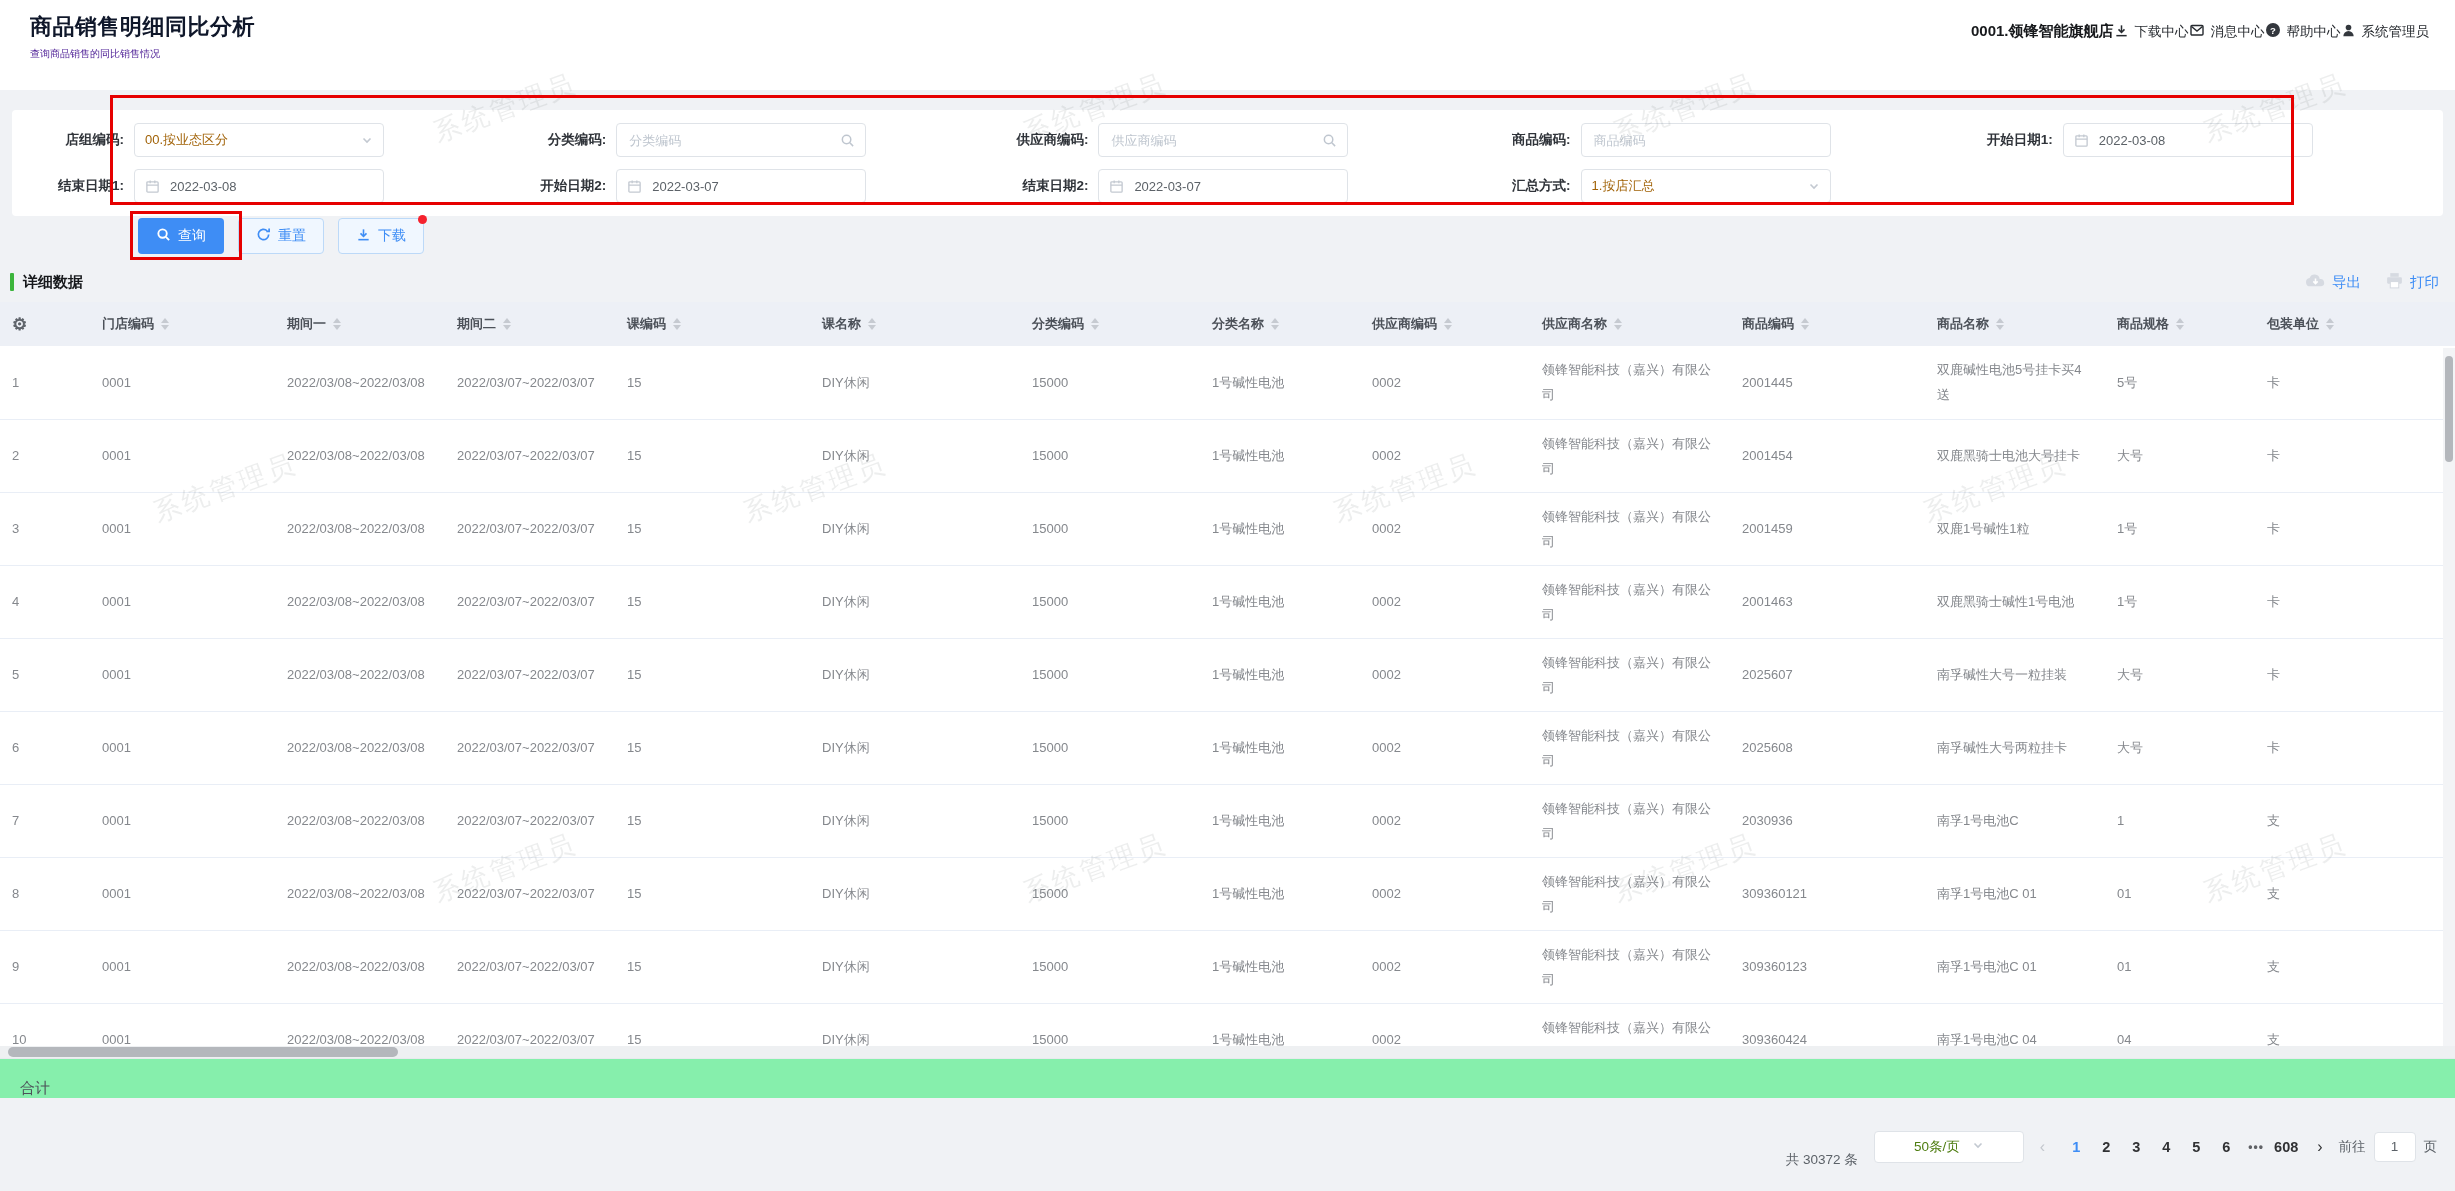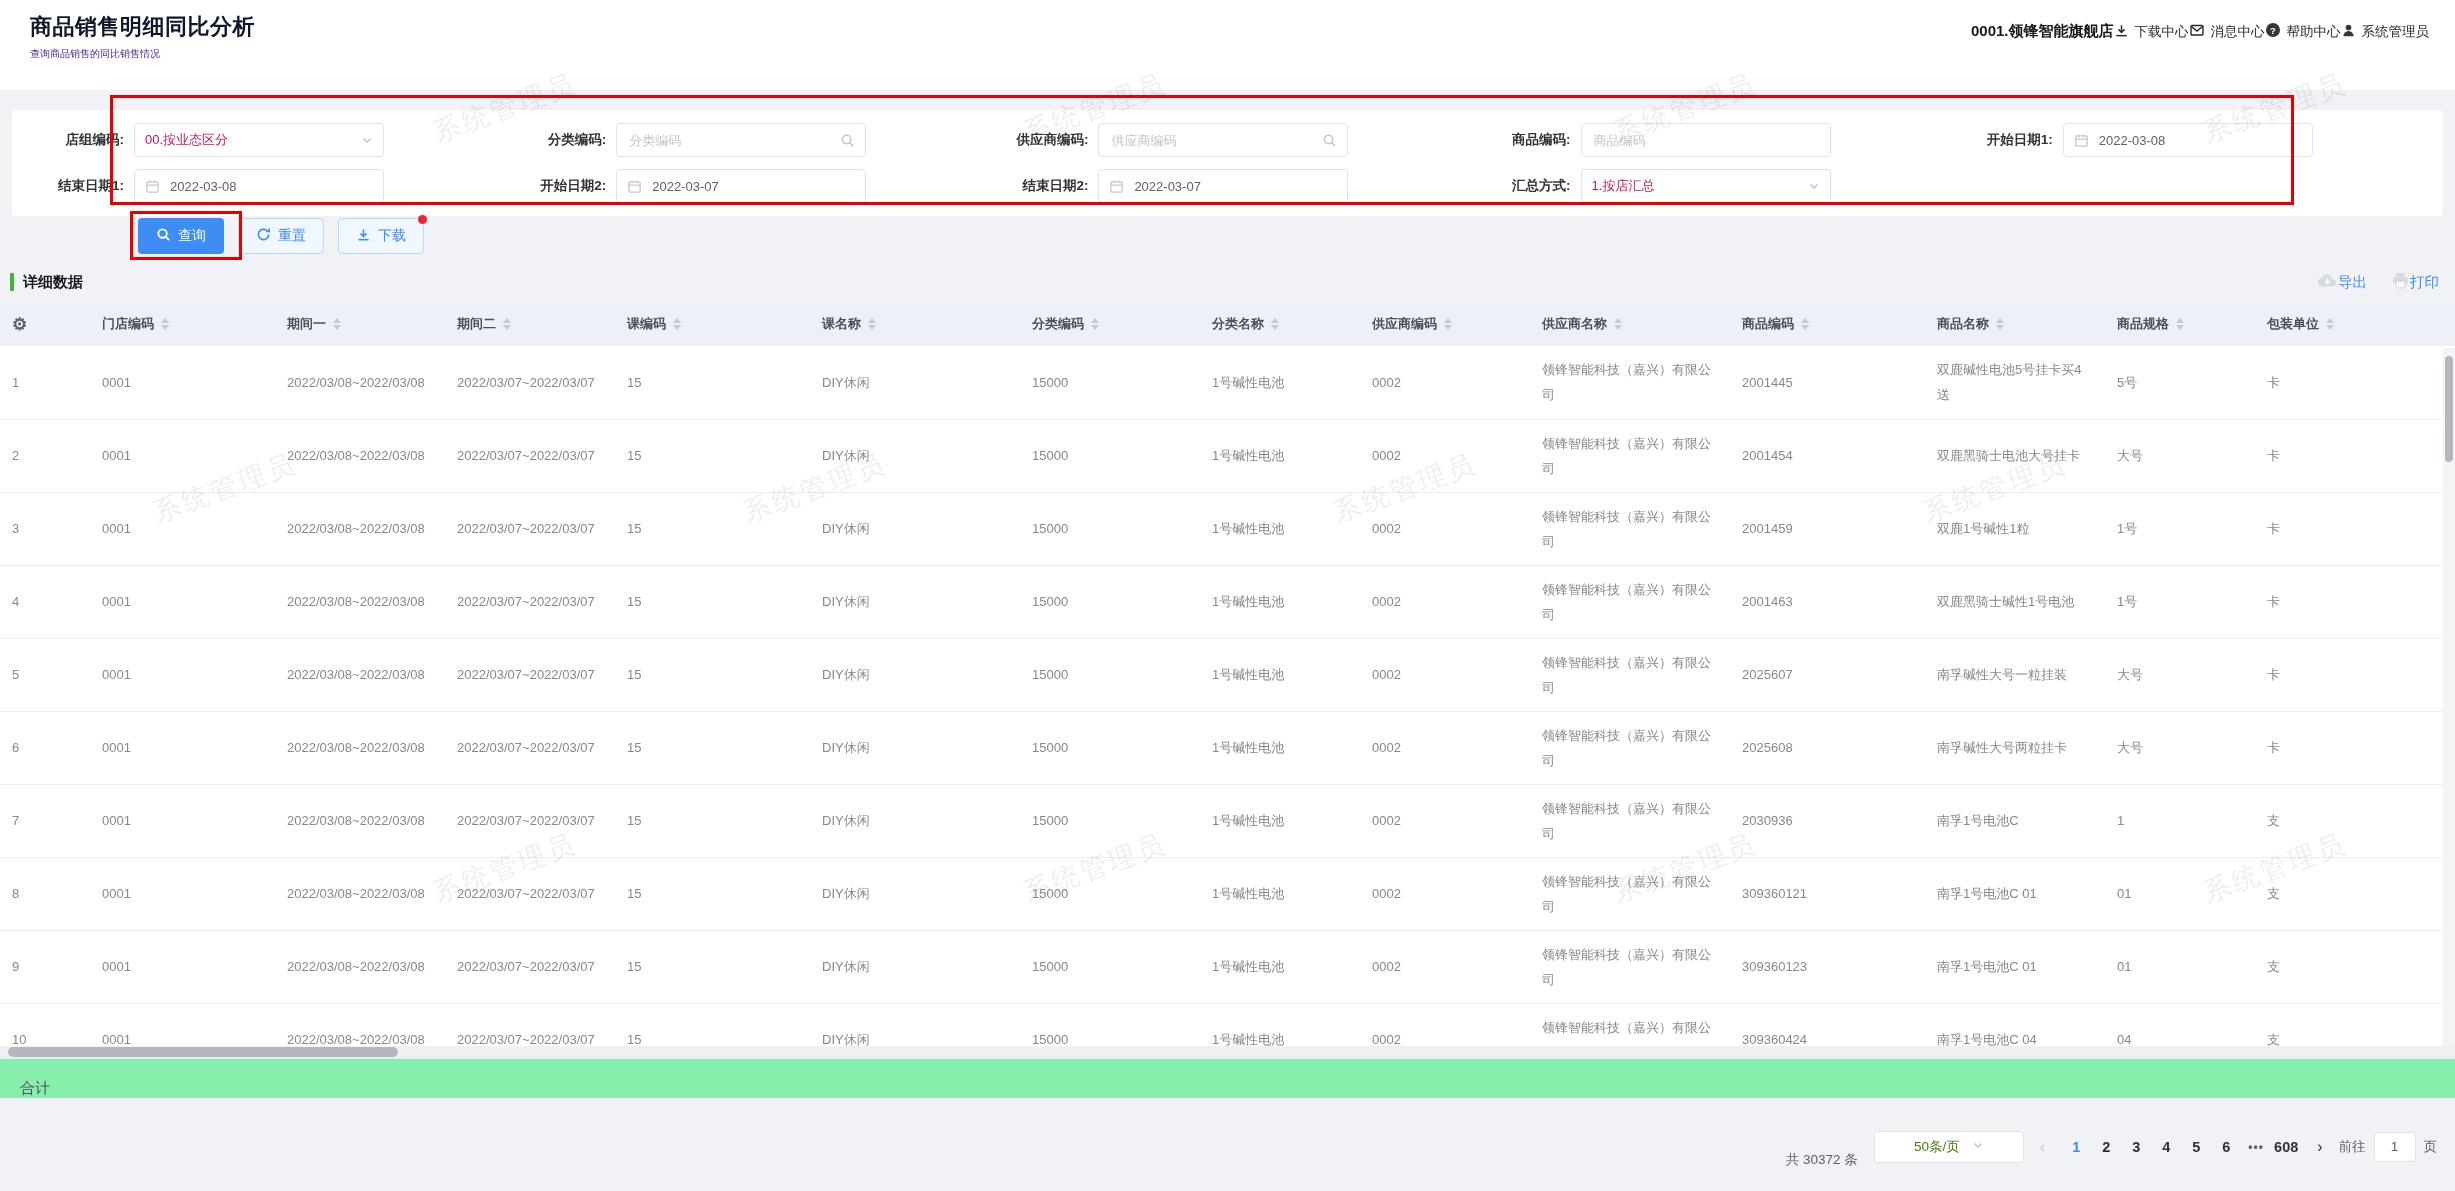--- a/index.html
+++ b/index.html
@@ -20,35 +20,35 @@
   .filter-card {
     margin:0 12px; position:relative; top:20px; height:106px; background:#fff; border-radius:4px;
     padding:13px 20px 13px 6px; display:grid; grid-template-columns:repeat(5,1fr);
     grid-template-rows:34px 34px; row-gap:12px; column-gap:6px;
   }
   .field { display:flex; align-items:center; min-width:0; }
   .flabel { width:106px; text-align:right; margin-right:10px; font-size:13.5px; font-weight:700; color:#30343a; flex:none; white-space:nowrap; }
   .control { flex:1; max-width:250px; height:34px; border:1px solid #dfe3e8; border-radius:4px; background:#fff; display:flex; align-items:center; padding:0 10px; gap:8px; font-size:13px; color:#5c6268; cursor:pointer; }
   .control input { border:none; outline:none; flex:1; min-width:0; font:inherit; color:#5c6268; background:transparent; }
   .control input::placeholder { color:#bfc6cf; }
-  .val-muted { color:#be185d; flex:1; white-space:nowrap; overflow:hidden; }
+  .val-muted { color:#a16207; flex:1; white-space:nowrap; overflow:hidden; }
   .icon-right { margin-left:auto; flex:none; display:flex; }
   .icon-left { flex:none; display:flex; }
   
   .actions { display:flex; gap:14px; margin:22px 0 0 138px; }
   .btn { height:36px; border-radius:4px; display:inline-flex; align-items:center; gap:7px; font-size:14px; padding:0 17px; cursor:pointer; border:1px solid transparent; position:relative; white-space:nowrap; }
   .btn-primary { background:#3e8df5; color:#fff; }
   .btn-plain { background:#f0f7ff; border-color:#bcd9f8; color:#3e8df5; }
   .badge-dot { position:absolute; top:-4px; right:-4px; width:9px; height:9px; border-radius:50%; background:#f5222d; }
   
   .section-row { display:flex; justify-content:space-between; align-items:center; margin:13px 16px 0 10px; height:30px; }
   .sec-title { display:flex; align-items:center; gap:9px; font-size:15px; font-weight:700; color:#17191c; }
   .greenbar { width:4px; height:18px; background:#3cb53c; border-radius:1px; }
   .sec-links { display:flex; align-items:center; gap:24px; }
-  .link { display:flex; align-items:center; color:#3e8df5; font-size:14.5px; cursor:pointer; }
+  .link { display:flex; align-items:center; gap:6px; color:#3e8df5; font-size:14.5px; cursor:pointer; }
   
   .table-viewport { position:relative; margin-top:5px; height:744px; overflow:hidden; background:#fff; }
   table { width:2455px; border-collapse:collapse; table-layout:fixed; }
   thead th { height:44px; background:#edf0f6; font-size:13px; font-weight:700; color:#4c5159; text-align:left; padding:0 0 0 12px; white-space:nowrap; overflow:hidden; }
   .th-in { display:inline-flex; align-items:center; }
   .sort { display:inline-flex; flex-direction:column; margin-left:7px; cursor:pointer; }
   .cu { width:0; height:0; border-left:4px solid transparent; border-right:4px solid transparent; border-bottom:5px solid #c6cad1; margin-bottom:2px; }
   .cd { width:0; height:0; border-left:4px solid transparent; border-right:4px solid transparent; border-top:5px solid #c6cad1; }
   .gear { font-size:17px; color:#5f646b; cursor:pointer; }
   tbody td { height:73px; padding:0 12px; font-size:13px; color:#85888d; line-height:25px; border-bottom:1px solid #e9eef6; vertical-align:middle; overflow:hidden; }

